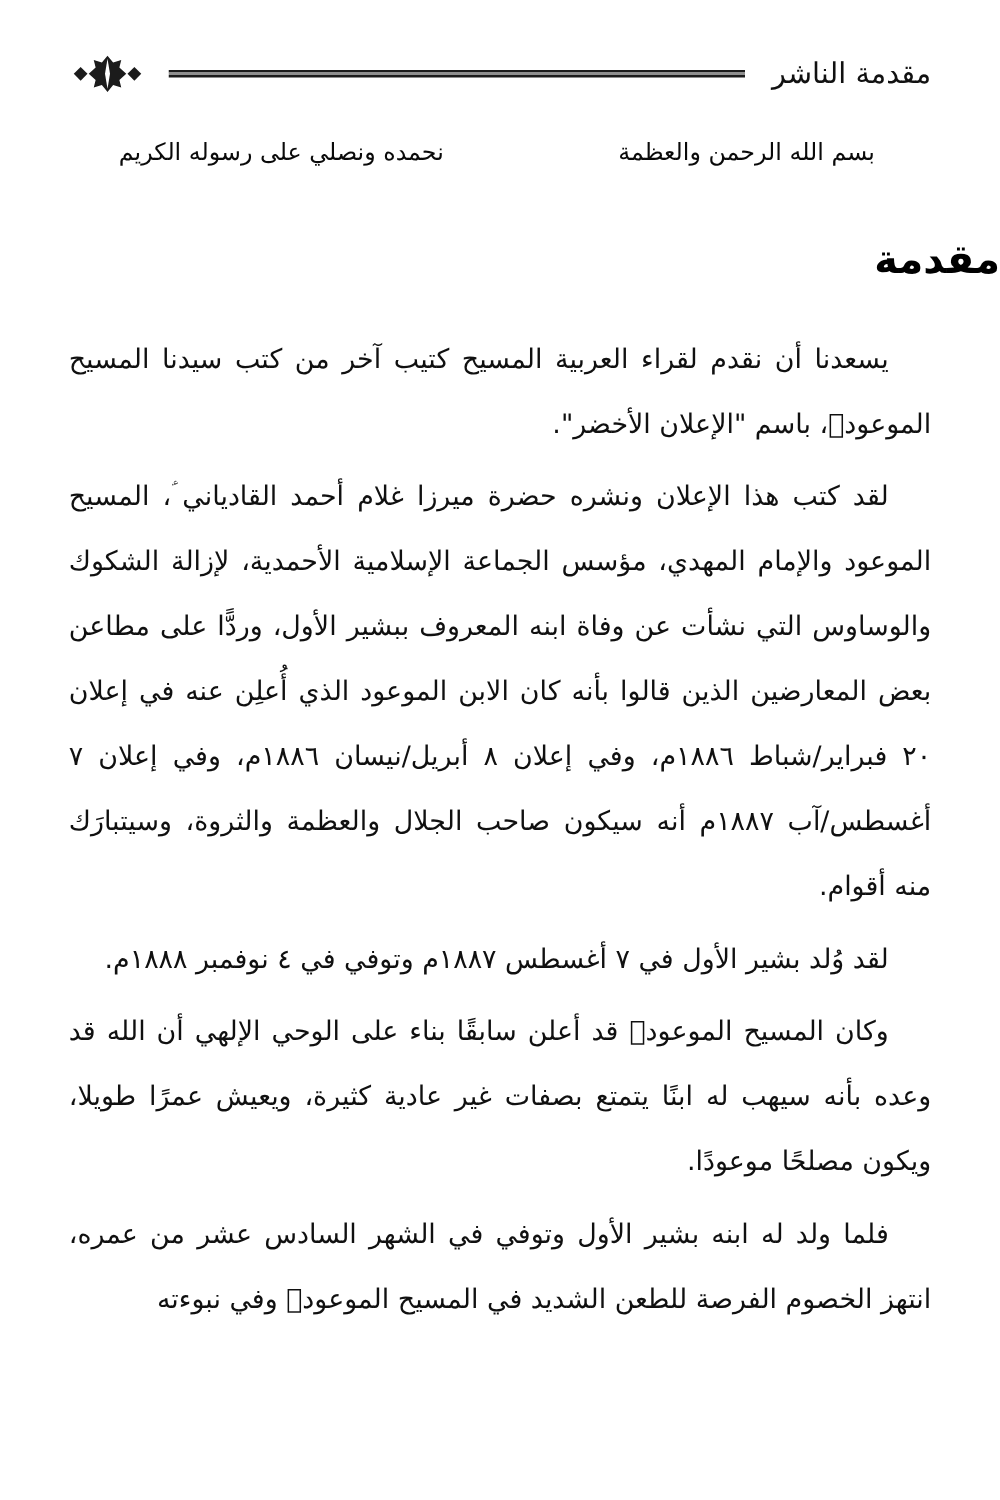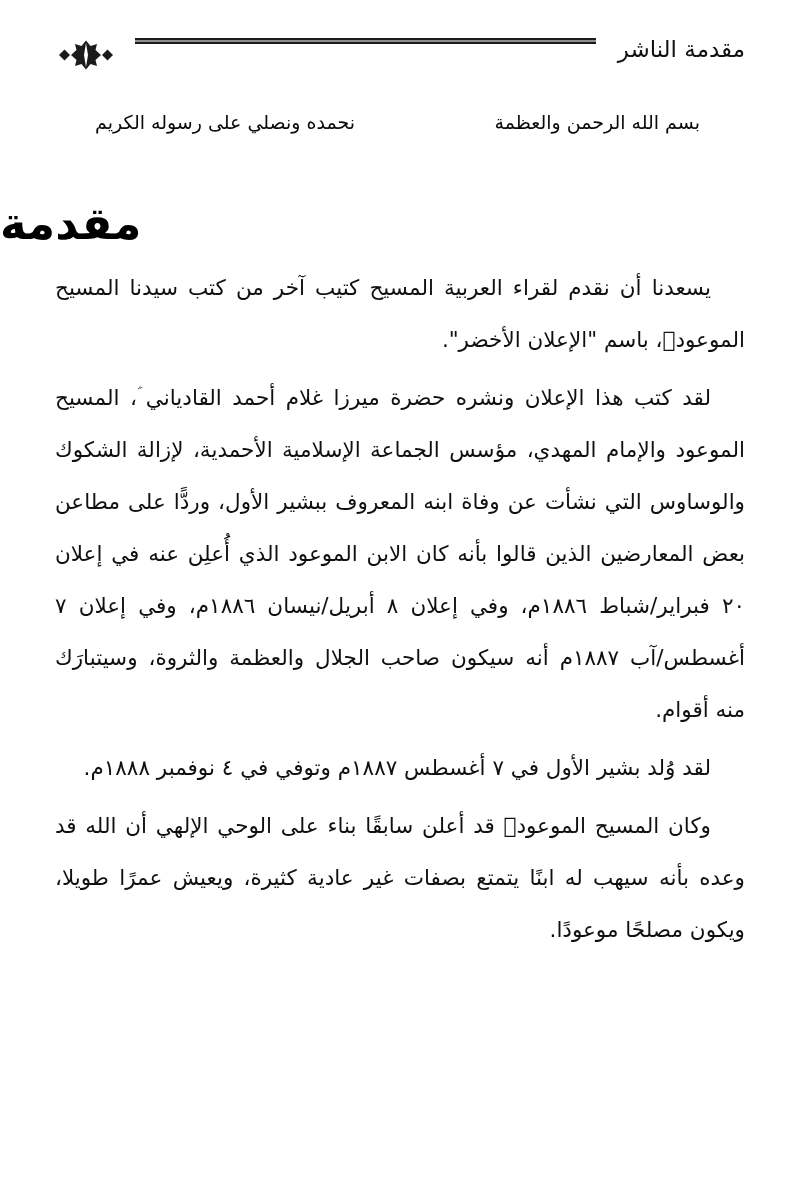--- a/index.html
+++ b/index.html
@@ -19,21 +19,21 @@
 
   
   .header {
     position: absolute;
     top: 38px;
     right: 55px;
     left: 55px;
     height: 42px;
     display: flex;
     flex-direction: row;
-    align-items: flex-start;
+    align-items: center;
     justify-content: space-between;
   }
   .header-title {
     font-size: 23px;
     line-height: 1;
     white-space: nowrap;
     font-family: "DejaVu Sans", "Liberation Sans", sans-serif;
     letter-spacing: -0.5px;
     color: #111111;
   }
@@ -83,22 +83,22 @@
     line-height: 1.5;
     white-space: nowrap;
   }
 
   
   .doc-title {
     position: absolute;
     top: 168px;
     left: 0;
     right: 0;
-    text-align: left;
-    font-size: 45px;
+    text-align: right;
+    font-size: 32px;
     font-weight: 700;
     line-height: 1.15;
     letter-spacing: -1px;
     color: #000000;
   }
 
   
   .body-text {
     position: absolute;
     top: 262px;
@@ -145,15 +145,16 @@
     <span>نحمده ونصلي على رسوله الكريم</span>
   </div>
 
   <h1 class="doc-title">مقدمة</h1>
 
   <div class="body-text">
     <p>يسعدنا أن نقدم لقراء العربية المسيح كتيب آخر من كتب سيدنا المسيح الموعودؑ، باسم "الإعلان الأخضر".</p>
     <p>لقد كتب هذا الإعلان ونشره حضرة ميرزا غلام أحمد القادياني ؑ، المسيح الموعود والإمام المهدي، مؤسس الجماعة الإسلامية الأحمدية، لإزالة الشكوك والوساوس التي نشأت عن وفاة ابنه المعروف ببشير الأول، وردًّا على مطاعن بعض المعارضين الذين قالوا بأنه كان الابن الموعود الذي أُعلِن عنه في إعلان ٢٠ فبراير/شباط ١٨٨٦م، وفي إعلان ٨ أبريل/نيسان ١٨٨٦م، وفي إعلان ٧ أغسطس/آب ١٨٨٧م أنه سيكون صاحب الجلال والعظمة والثروة، وسيتبارَك منه أقوام.</p>
     <p>لقد وُلد بشير الأول في ٧ أغسطس ١٨٨٧م وتوفي في ٤ نوفمبر ١٨٨٨م.</p>
     <p>وكان المسيح الموعودؑ قد أعلن سابقًا بناء على الوحي الإلهي أن الله قد وعده بأنه سيهب له ابنًا يتمتع بصفات غير عادية كثيرة، ويعيش عمرًا طويلا، ويكون مصلحًا موعودًا.</p>
+    <p>فلما ولد له ابنه بشير الأول وتوفي في الشهر السادس عشر من عمره، انتهز الخصوم الفرصة للطعن الشديد في المسيح الموعودؑ وفي نبوءته</p>
   </div>
 
 </div>
 
 </body></html>

